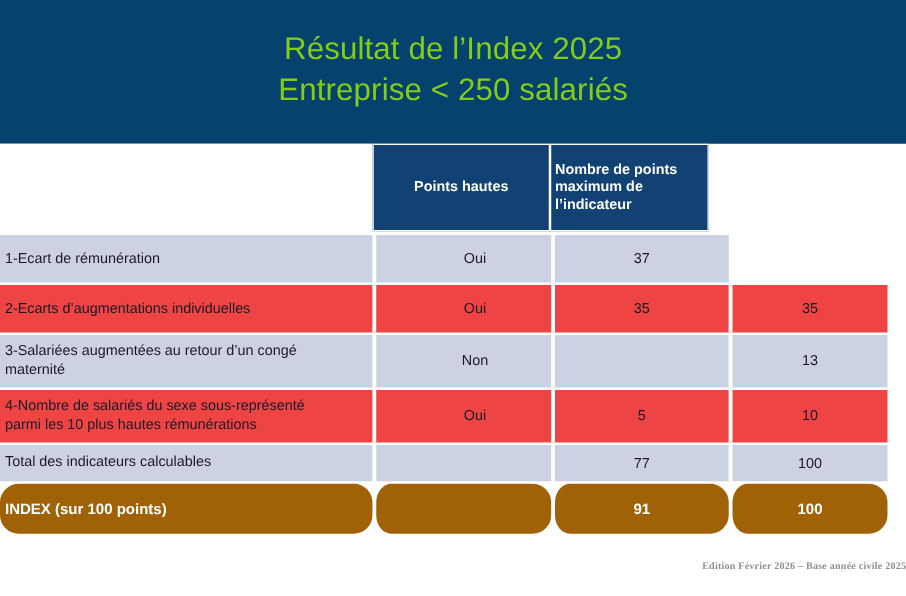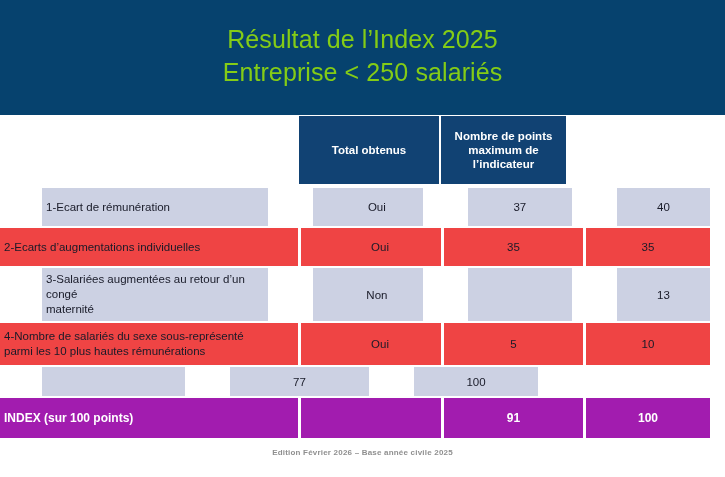--- a/index.html
+++ b/index.html
@@ -68,21 +68,21 @@
     color: #181a28;
   }
 
   
   .c-label { width: 298px; }
   .c-calc  { width: 143px; padding-left: 18px; }
   .c-pts   { width: 142px; }
   .c-max   { width: 127px; }
 
   .c-label { padding-left: 4px; padding-right: 6px; justify-content: flex-start; }
-  .c-calc, .c-pts, .c-max { justify-content: center; text-align: center; }
+  .c-calc, .c-pts, .c-max { justify-content: center; text-align: left; }
 
   
   .row-head {
     height: 70px;
     margin-bottom: 3px;
   }
   .row-head .cell {
     background: transparent;
   }
   .row-head .hcell {
@@ -96,88 +96,89 @@
   }
   .row-head .c-label { background: #ffffff; border: none; }
   .head-pad { display: block; }
 
   
   .row-body { margin-bottom: 2px; }
   .row-body .cell {
     padding-top: 4px;
     padding-bottom: 4px;
   }
-  .shade-dark  .cell { background: #ccd1e3; margin-left: 42px; }
+  .shade-dark  .cell { background: #ccd1e3; }
   .shade-light .cell { background: #ef4444; }
 
   .row-body .cell + .cell { border-left: 3px solid #ffffff; }
 
   .r-h38 { min-height: 38px; }
   .r-h42 { min-height: 42px; }
   .r-h30 { min-height: 29px; }
 
   .label-text {
     line-height: 15px;
     display: block;
   }
 
   
   .row-index {
     margin-top: 0px;
     min-height: 40px;
   }
   .row-index .cell {
-    background: #a21caf;
+    background: #a16207;
     color: #ffffff;
     font-weight: bold;
     font-size: 12px;
     padding-top: 4px;
     padding-bottom: 4px;
     min-height: 40px;
+    border-radius: 15px;
   }
   .row-index .cell + .cell { border-left: 3px solid #ffffff; }
 
   
   .footer {
     position: absolute;
     left: 0;
     top: 448px;
     width: 725px;
-    text-align: center;
+    text-align: right;
     font-size: 8px;
     font-weight: bold;
     color: #8f8f8f;
     letter-spacing: 0.2px;
+    font-family: Liberation Serif, serif;
   }
 </style>
 </head>
 <body>
 
 <div class="page">
 
   <div class="banner">
     <div class="banner-line">Résultat de l’Index 2025</div>
     <div class="banner-line">Entreprise &lt; 250 salariés</div>
   </div>
 
   <div class="table">
 
     <div class="trow row-head">
       <div class="cell c-label head-pad"></div>
-      <div class="cell c-pts hcell">Total obtenus</div>
+      <div class="cell c-pts hcell">Points hautes</div>
       <div class="cell c-max hcell">Nombre de points maximum de l’indicateur</div>
     </div>
 
     <div class="trow row-body shade-dark r-h38">
       <div class="cell c-label">
         <span class="label-text">1-Ecart de rémunération</span>
       </div>
       <div class="cell c-calc">Oui</div>
       <div class="cell c-pts">37</div>
-      <div class="cell c-max">40</div>
     </div>
 
     <div class="trow row-body shade-light r-h38">
       <div class="cell c-label">
         <span class="label-text">2-Ecarts d’augmentations individuelles</span>
       </div>
       <div class="cell c-calc">Oui</div>
       <div class="cell c-pts">35</div>
       <div class="cell c-max">35</div>
     </div>
@@ -200,20 +201,23 @@
           <span class="label-text">4-Nombre de salariés du sexe sous-représenté</span>
           <span class="label-text">parmi les 10 plus hautes rémunérations</span>
         </span>
       </div>
       <div class="cell c-calc">Oui</div>
       <div class="cell c-pts">5</div>
       <div class="cell c-max">10</div>
     </div>
 
     <div class="trow row-body shade-dark r-h30">
+      <div class="cell c-label">
+        <span class="label-text">Total des indicateurs calculables</span>
+      </div>
       <div class="cell c-calc"></div>
       <div class="cell c-pts">77</div>
       <div class="cell c-max">100</div>
     </div>
 
     <div class="trow row-index">
       <div class="cell c-label">
         <span class="label-text">INDEX (sur 100 points)</span>
       </div>
       <div class="cell c-calc"></div>

